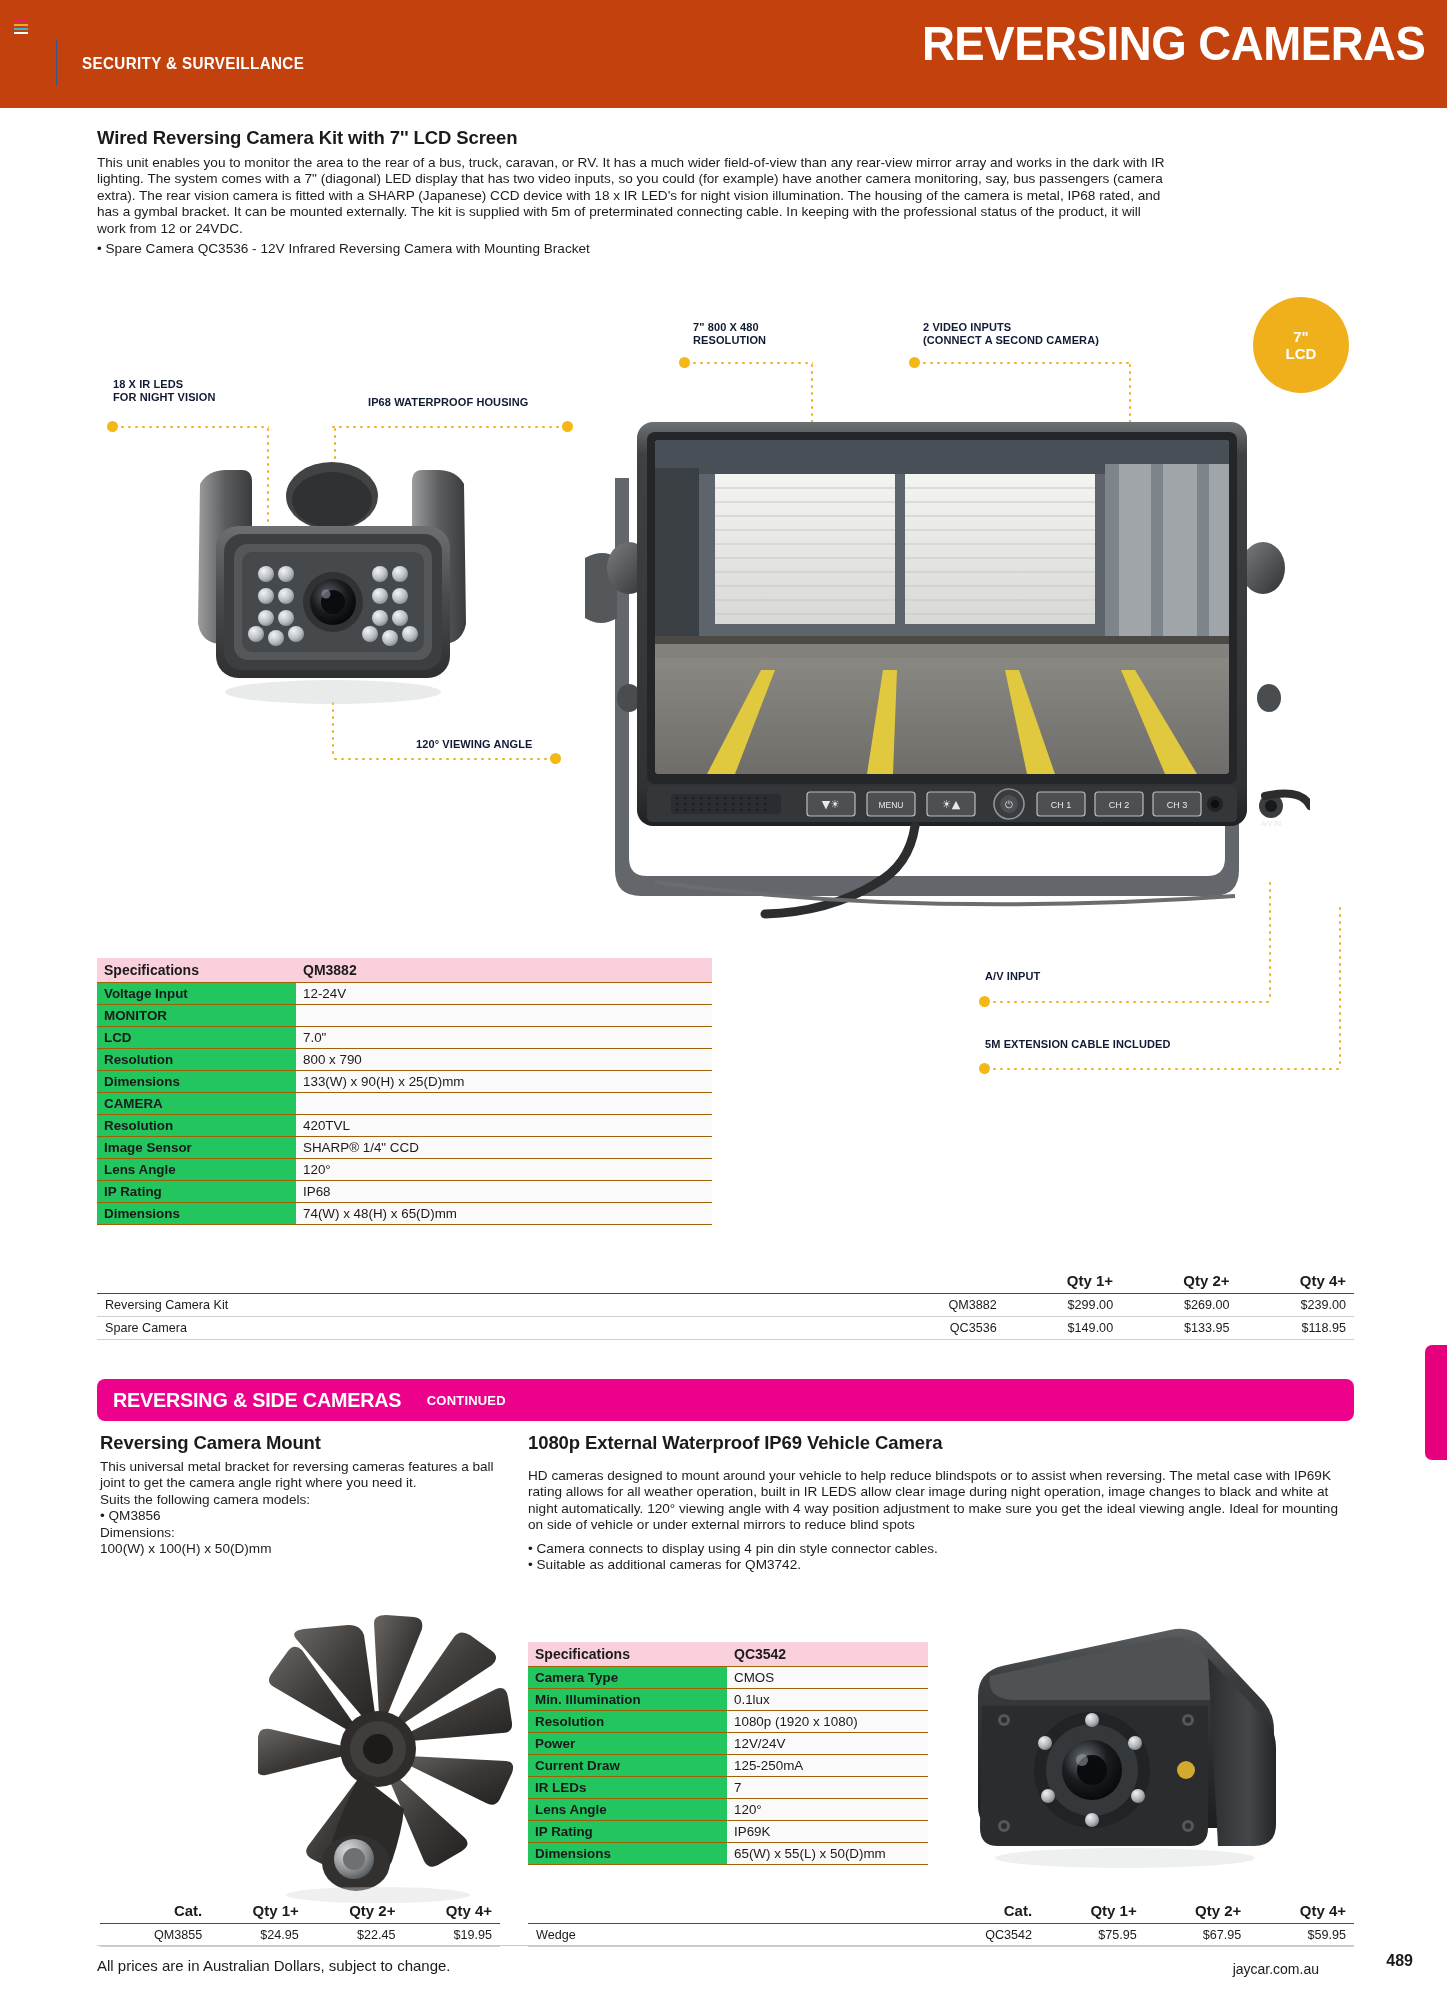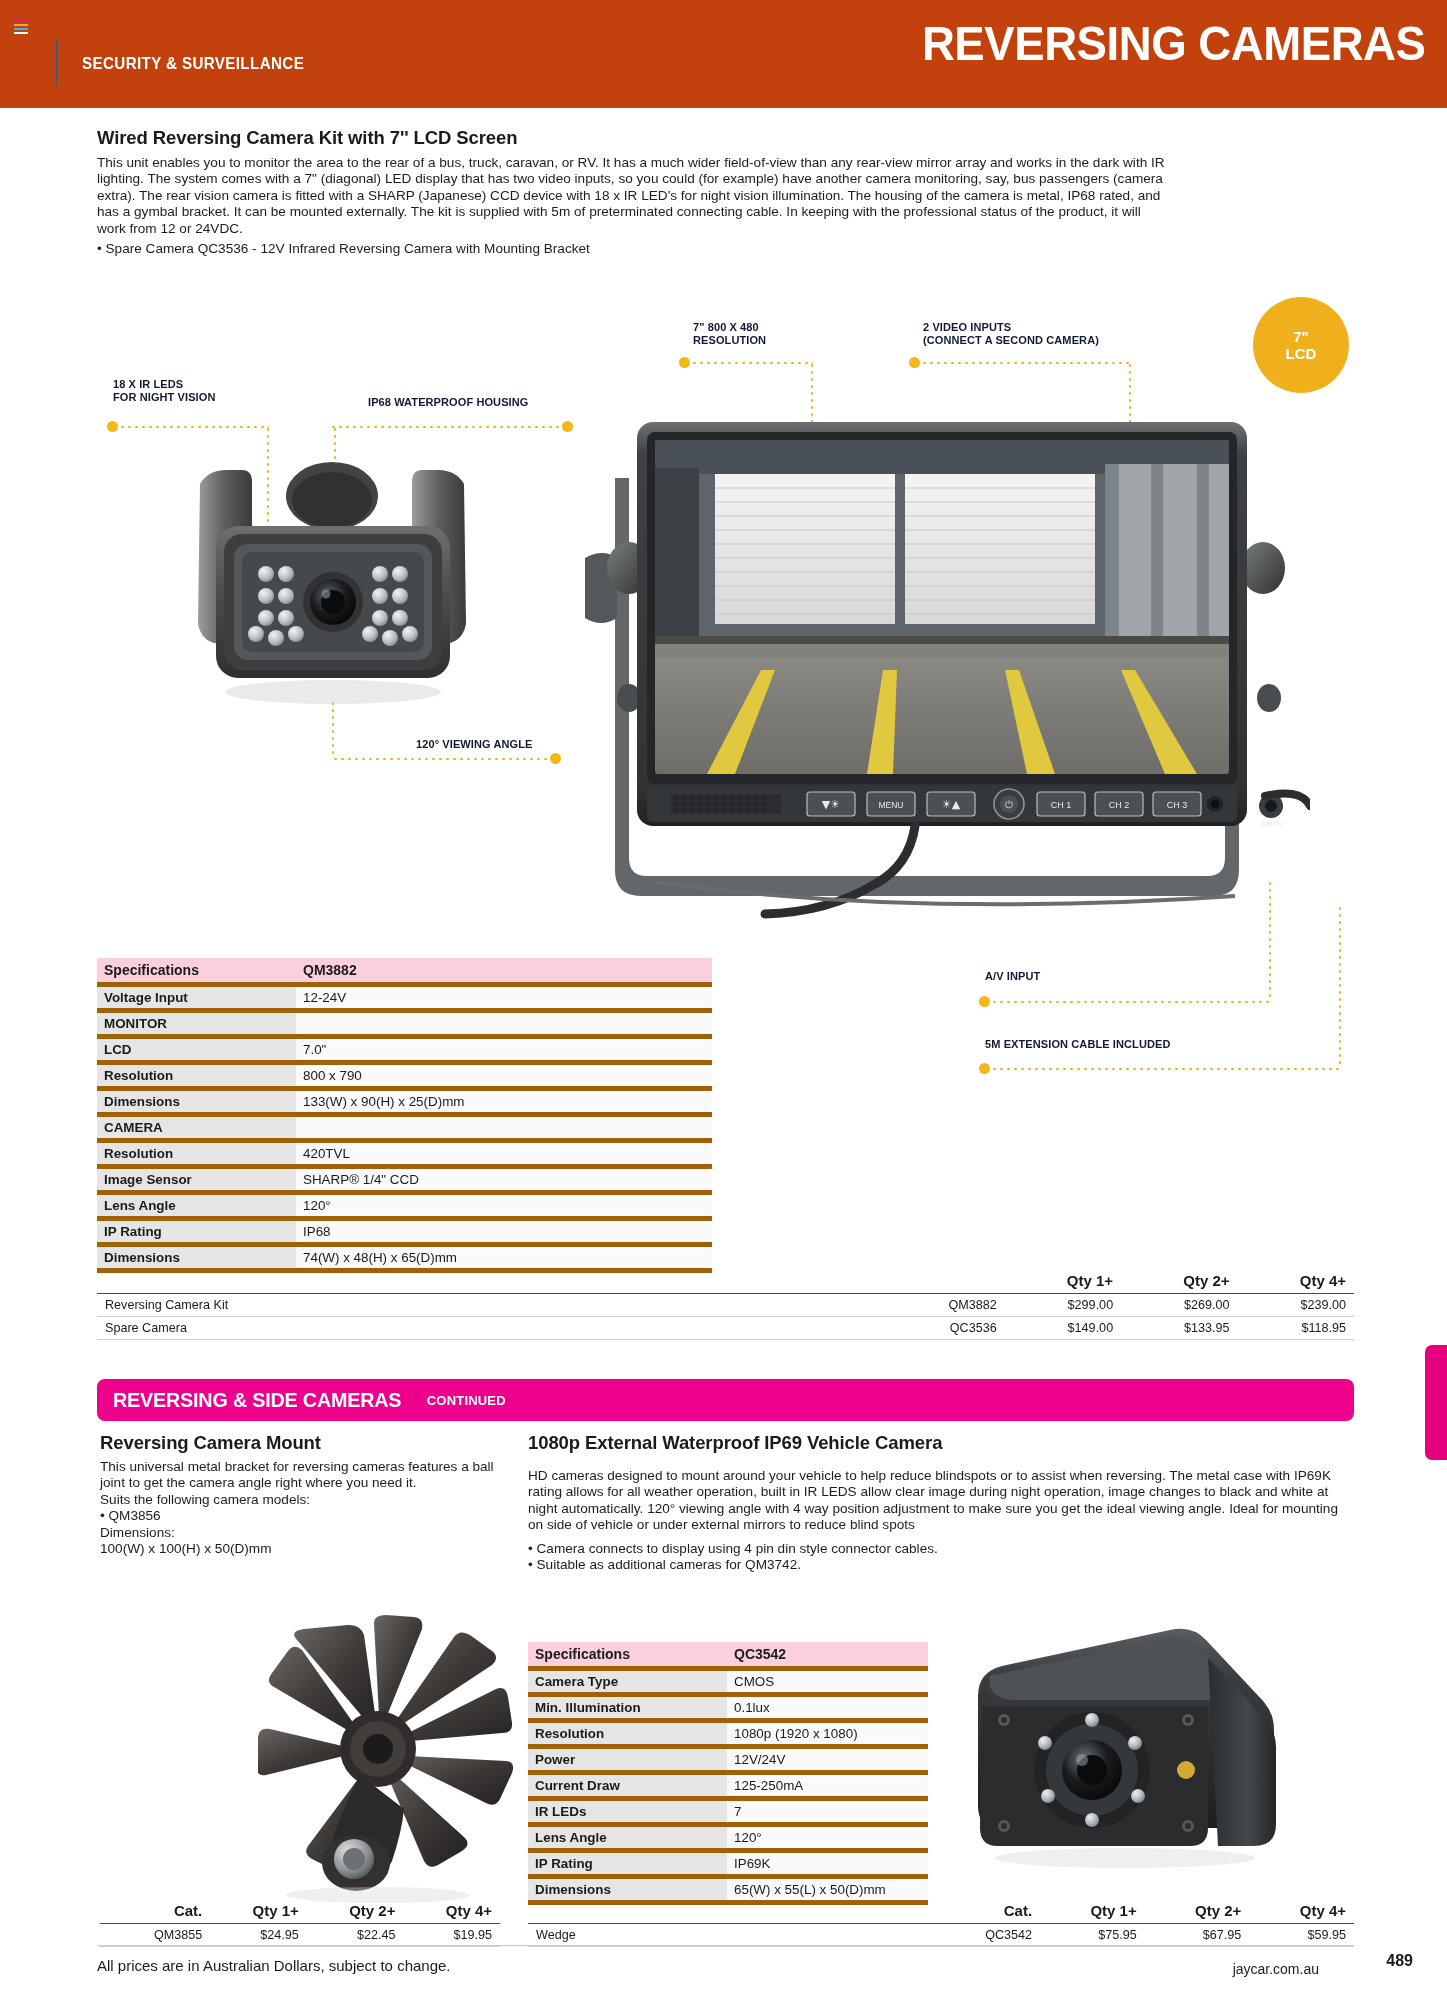--- a/index.html
+++ b/index.html
@@ -96,25 +96,25 @@
     position:absolute; left:585px; top:408px; width:725px; height:530px;
   }
 
   
   .spec{
     position:absolute; border-collapse:collapse; font-size:13.4px;
   }
   .spec td{
     padding:2.5px 7px; vertical-align:top; line-height:16px;
   }
-  .spec .k{ font-weight:bold; background:#e5e5e5; width:185px; color:#1b1b1b;}
+  .spec .k{ font-weight:bold; background:#22c55e; width:185px; color:#1b1b1b;}
   .spec .v{ background:#fafafa; color:#1b1b1b;}
   .spec tr.head td{ background:#fbd0dd; font-weight:bold; font-size:14px; padding-top:4px;padding-bottom:4px;}
   .spec tr.head td.v{ background:#fbd0dd; }
-  .spec tr td{ border-bottom:5px solid #a16207; }
+  .spec tr td{ border-bottom:1px solid #a16207; }
 
   
   .ptable{ position:absolute; border-collapse:collapse; font-size:12.6px; }
   .ptable td,.ptable th{ padding:4px 8px; }
   .ptable th{
     font-size:15px; font-weight:bold; color:#1b1b1b; text-align:right;
     border-bottom:1.3px solid #4a4a4a;
   }
   .ptable th.lbl{ text-align:left; border-bottom:1.3px solid #4a4a4a;}
   .ptable td{ border-bottom:1px solid #cfcfcf; color:#1b1b1b;}

